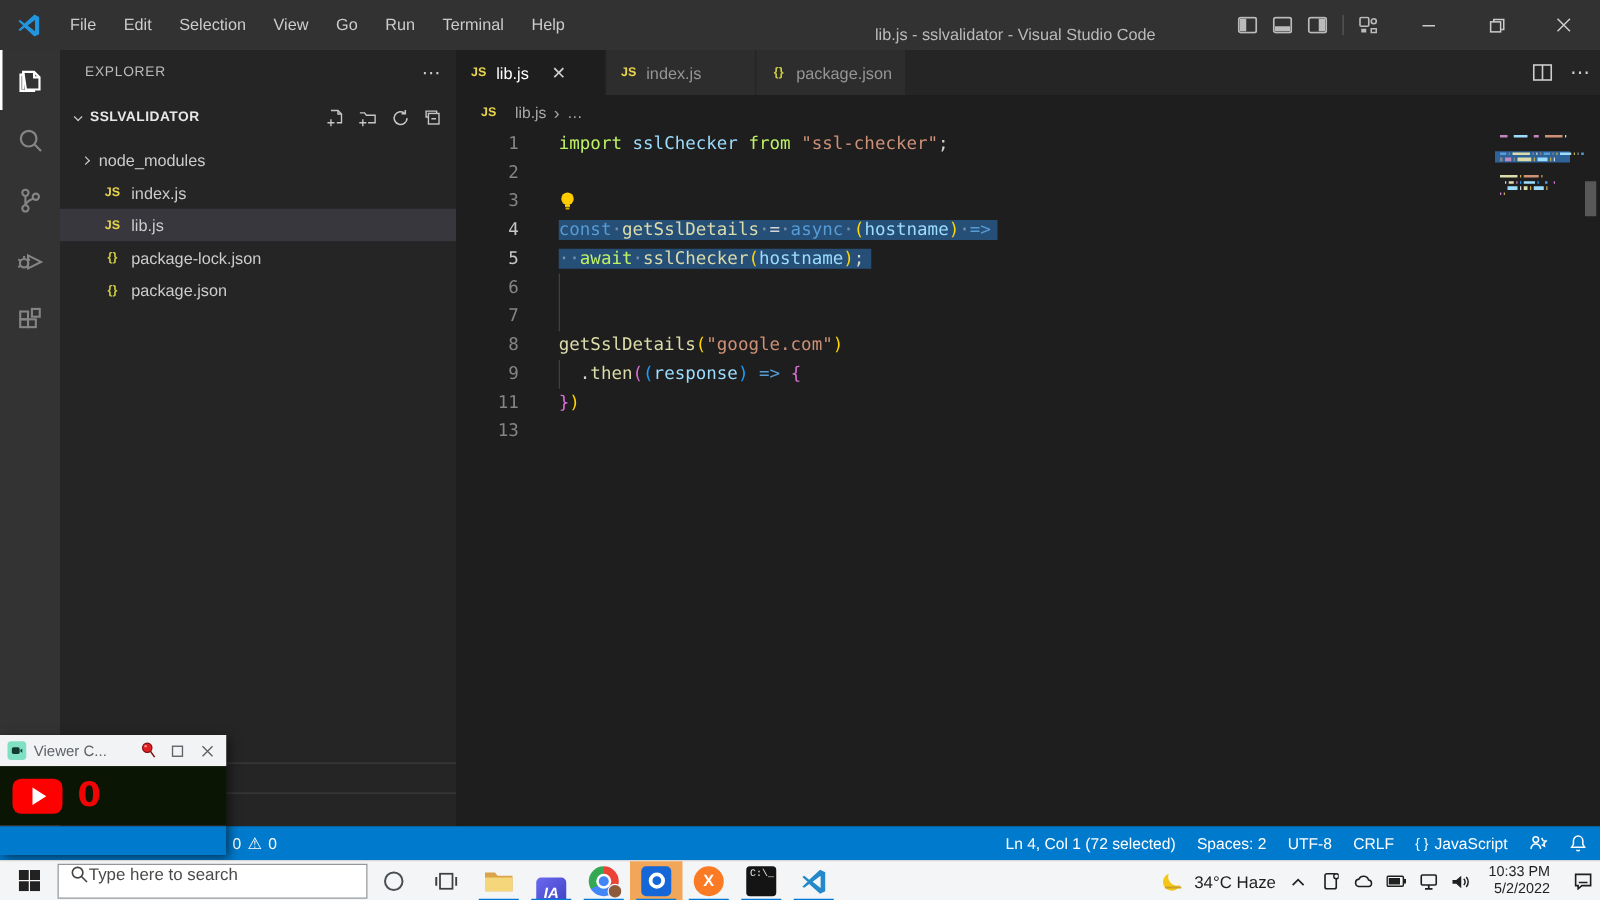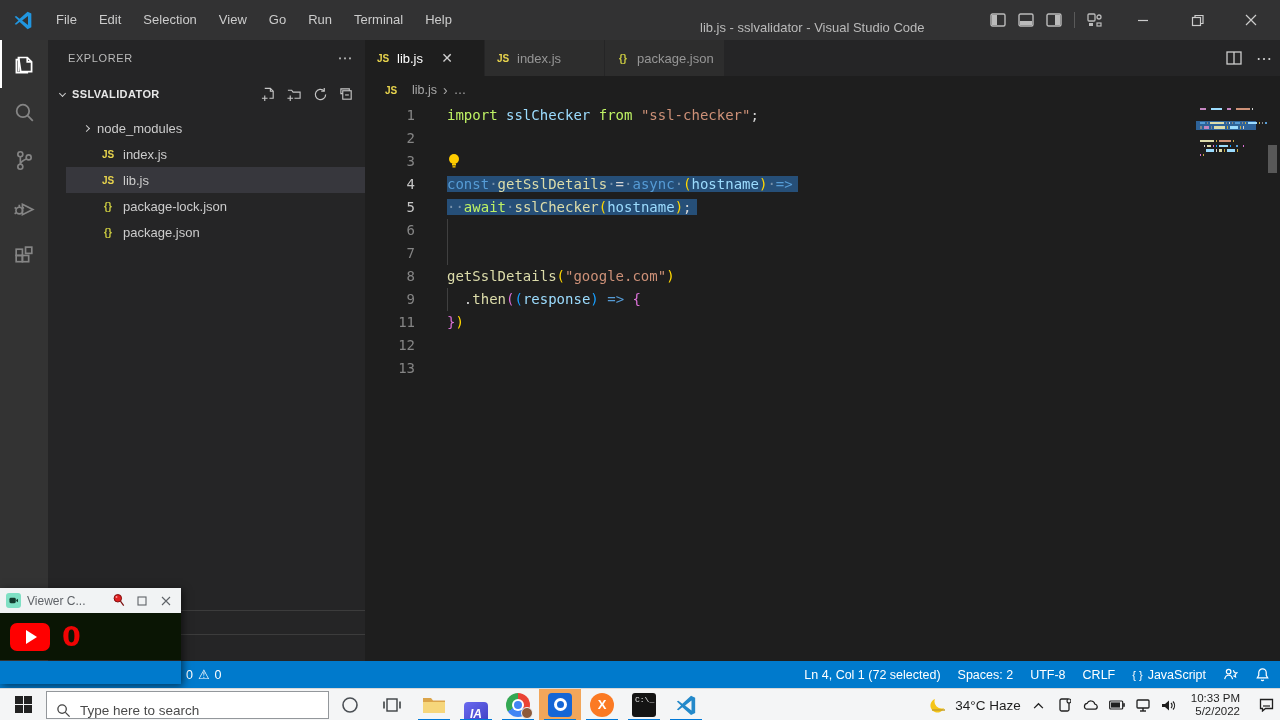--- a/index.html
+++ b/index.html
@@ -29,21 +29,21 @@
   
   #sidebar { left:48px; top:40px; width:317px; height:621px; background:#252526; color:#cccccc; }
   #explorer-header { height:35px; display:flex; align-items:center; padding:0 12px 0 20px;
     font-size:11px; letter-spacing:.6px; color:#bbbbbb; }
   #explorer-header .spacer, .row-spacer { flex:1; }
   #section-row { height:22px; display:flex; align-items:center; font-size:11px; font-weight:bold;
     letter-spacing:.4px; color:#e7e7e7; padding:0 10px 0 4px; margin-top:8px; }
   .section-actions { display:flex; gap:8px; align-items:center; }
   .sec-icon { width:18px; height:18px; display:flex; align-items:center; justify-content:center; color:#c5c5c5; }
   #file-tree { margin-top:10px; font-size:13px; }
-  .tree-row { height:26px; display:flex; align-items:center; padding-left:34px; color:#cccccc; cursor:default;margin-left:18px; }
+  .tree-row { height:26px; display:flex; align-items:center; padding-left:34px; color:#cccccc; cursor:default; }
   .tree-row.folder { padding-left:18px; }
   .tree-row.selected { background:#37373d; }
   .chev { width:5px; height:5px; border-right:1.4px solid #cccccc; border-bottom:1.4px solid #cccccc;
     display:inline-block; margin-right:8px; }
   .chev.right { transform:rotate(-45deg); }
   .chev.down  { transform:rotate(45deg); }
   .badge { font-weight:bold; font-size:10px; margin-right:7px; width:16px; text-align:center; display:inline-block; }
   .badge.js { color:#e8d44d; }
   .badge.json { color:#cbcb41; }
   .sb-sep { position:absolute; left:0; width:317px; height:1px; background:#3c3c3c; }
@@ -97,22 +97,22 @@
     font-size:12.5px; color:#202124; border-top:1px solid #e0e0e0; }
   #ov-widget { height:47px; background:#0a1504; display:flex; align-items:center; gap:12px; padding-left:10px; }
   #yt-logo { width:40px; height:28px; background:#ff0000; border-radius:7px; display:flex; align-items:center; justify-content:center; }
   #yt-logo .tri { width:0; height:0; border-left:11px solid #ffffff; border-top:7px solid transparent; border-bottom:7px solid transparent; margin-left:3px; }
   #yt-count { color:#f00404; font-size:27px; font-weight:bold; font-family:"DejaVu Sans",sans-serif; }
 
   
   #taskbar { left:0; top:688px; width:1280px; height:32px; background:#f4f5f6; border-top:1px solid #d8d8d8;
     display:flex; align-items:center; z-index:40; }
   #start-btn { width:46px; height:32px; display:flex; align-items:center; justify-content:center; }
-  #search-box { width:283px; height:28px; background:#ffffff; border:1px solid #93979b; display:flex;
-    align-items:flex-end; padding:0 9px; gap:9px; color:#4a4a4a; font-size:13.5px; }
+  #search-box { width:248px; height:28px; background:#ffffff; border:1px solid #93979b; display:flex;
+    align-items:flex-start; padding:0 9px; color:#4a4a4a; font-size:13.5px; }
   .tb-btn { width:42px; height:32px; display:flex; align-items:center; justify-content:center; position:relative; }
   .tb-btn.running::after { content:""; position:absolute; bottom:0; left:5px; right:5px; height:2px; background:#0078d7; }
   .tb-btn.flash { background:#f2a65a; }
   .app-ico { width:24px; height:24px; border-radius:4px; display:flex; align-items:center; justify-content:center; }
   #tray { position:absolute; right:0; top:0; height:32px; display:flex; align-items:center; gap:10px; padding-right:6px; color:#1f1f1f; }
   #weather { display:flex; align-items:center; gap:6px; font-size:13.5px; color:#1f1f1f; }
   #clock { text-align:right; font-size:11.5px; line-height:13px; color:#1f1f1f; margin-left:4px; }
   .tray-ico { display:flex; align-items:center; justify-content:center; width:16px; }
 
   svg { display:block; }
@@ -340,21 +340,20 @@
               <rect x="5" y="10.5" width="4" height="2" fill="#ffcc00"></rect>
               <rect x="5.5" y="13" width="3" height="1.6" fill="#d9ad00"></rect>
             </svg></span></div>
         <div class="code-line"><span class="ln on">4</span><span class="sel"><span class="c2">const</span><span class="w">·</span><span class="c3">getSslDetails</span><span class="w">·</span><span class="c6">=</span><span class="w">·</span><span class="c2">async</span><span class="w">·</span><span class="g">(</span><span class="c4">hostname</span><span class="g">)</span><span class="w">·</span><span class="c2">=&gt;</span></span></div>
         <div class="code-line"><span class="ln on">5</span><span class="sel"><span class="w">··</span><span class="c1">await</span><span class="w">·</span><span class="c3">sslChecker</span><span class="g">(</span><span class="c4">hostname</span><span class="g">)</span><span class="c6">;</span></span></div>
         <div class="code-line"><span class="ln">6</span><span class="guide" style="left: 82px;"></span></div>
         <div class="code-line"><span class="ln">7</span><span class="guide" style="left: 82px;"></span></div>
         <div class="code-line"><span class="ln">8</span><span class="c3">getSslDetails</span><span class="g">(</span><span class="c5">"google.com"</span><span class="g">)</span></div>
         <div class="code-line"><span class="ln">9</span><span class="guide" style="left: 82px;"></span><span class="">  </span><span class="c6">.</span><span class="c3">then</span><span class="o">(</span><span class="b">(</span><span class="c4">response</span><span class="b">)</span><span class=""> </span><span class="c2">=&gt;</span><span class=""> </span><span class="o">{</span></div>
         <div class="code-line"><span class="ln">11</span><span class="o">}</span><span class="g">)</span></div>
-        <div class="code-line"><span class="ln">12</span></div>
         <div class="code-line"><span class="ln">13</span></div>
       </div>
 
     <div id="minimap">
         <div id="mm-band" style="top: 12.8px; height: 9.2px;"></div>
         <div class="mm-row" style="top: 0px;">
           <span class="mm-seg" style="width: 6.3px; background: rgb(197, 134, 192);"></span>
           <span class="mm-seg" style="width: 1.05px; background: transparent;"></span>
           <span class="mm-seg" style="width: 10.5px; background: rgb(156, 220, 254);"></span>
           <span class="mm-seg" style="width: 1.05px; background: transparent;"></span>

